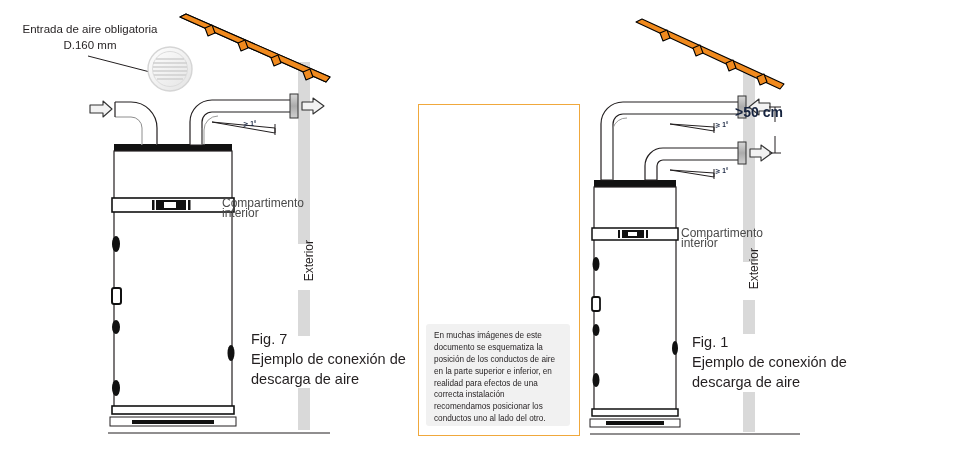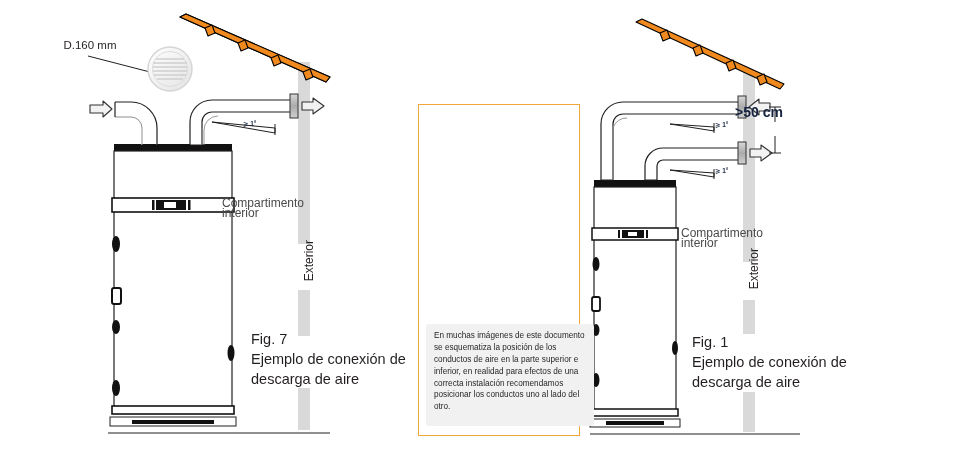--- a/index.html
+++ b/index.html
@@ -230,20 +230,21 @@
       <line x1="499" y1="248" x2="499" y2="282" stroke="#111" stroke-width="1.4"></line>
     </g>
 
     <g>
       <polygon points="489,288 513,328 465,328" fill="#F5C518" stroke="#1A1A1A" stroke-width="3" stroke-linejoin="round"></polygon>
       <rect x="487" y="303" width="4" height="13" fill="#111"></rect>
       <rect x="487" y="319" width="4" height="4" fill="#111"></rect>
     </g>
   </svg>
 
+  <div class="txt lbl-callout" style="left:10px;top:22px;width:160px;">Entrada de aire obligatoria</div>
   <div class="txt lbl-callout" style="left:10px;top:38px;width:160px;">D.160 mm</div>
 
   <div class="txt lbl-slope" style="left:243px;top:120px;">⩾ 1°</div>
 
   <div class="txt lbl-small" style="left:222px;top:196px;">Compartimento</div>
   <div class="txt lbl-small" style="left:222px;top:206px;">interior</div>
 
   <div class="txt lbl-vert" style="left:302px;top:240px;">Exterior</div>
 
   <div class="txt lbl-fig" style="left:251px;top:330px;">Fig. 7</div>
@@ -259,15 +260,15 @@
   <div class="txt lbl-small" style="left:681px;top:236px;">interior</div>
 
   <div class="txt lbl-vert" style="left:747px;top:248px;">Exterior</div>
 
   <div class="txt lbl-fig" style="left:692px;top:333px;">Fig. 1</div>
   <div class="txt lbl-fig" style="left:692px;top:353px;">Ejemplo de conexión de</div>
   <div class="txt lbl-fig" style="left:692px;top:373px;">descarga de aire</div>
 
   <div class="warnbox" style="left:418px;top:104px;width:160px;height:330px;"></div>
 
-  <div class="warntext" style="left:426px;top:324px;width:168px;height:102px;">En muchas imágenes de este documento se esquematiza la posición de los conductos de aire en la parte superior e inferior, en realidad para efectos de una correcta instalación recomendamos posicionar los conductos uno al lado del otro.</div>
+  <div class="warntext" style="left:426px;top:324px;width:144px;height:102px;">En muchas imágenes de este documento se esquematiza la posición de los conductos de aire en la parte superior e inferior, en realidad para efectos de una correcta instalación recomendamos posicionar los conductos uno al lado del otro.</div>
 
 </div>
 
 </body></html>

